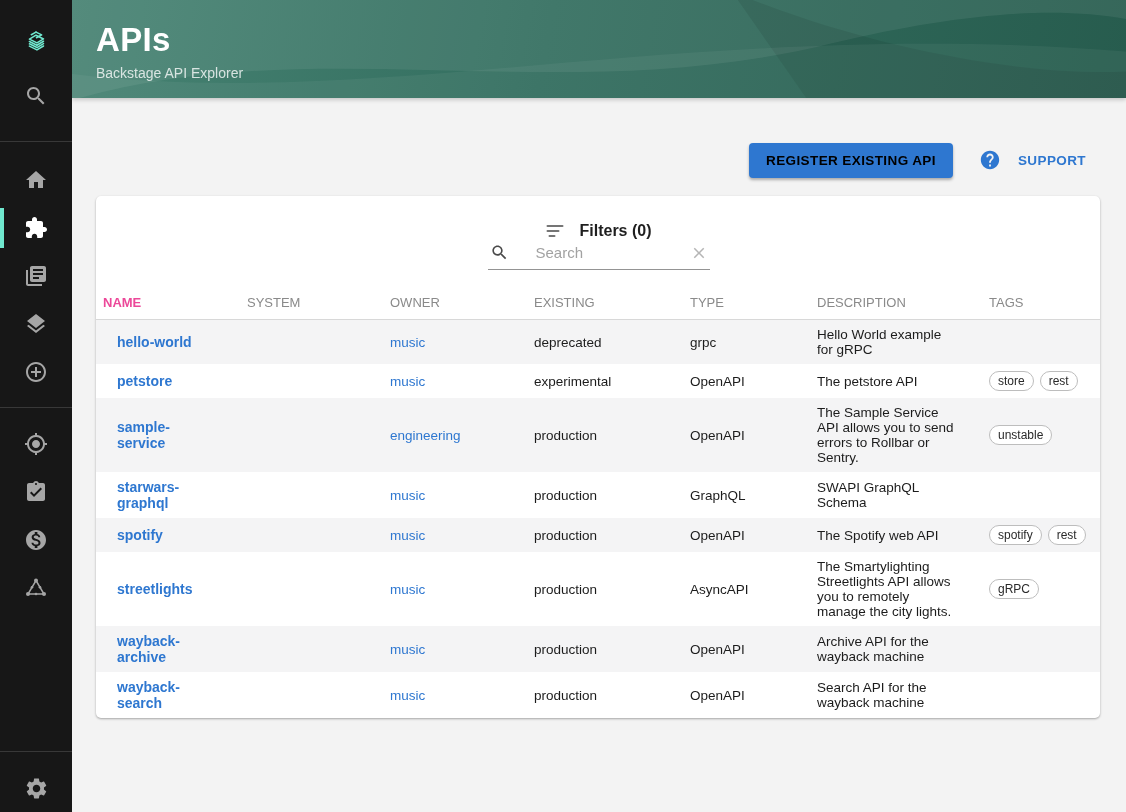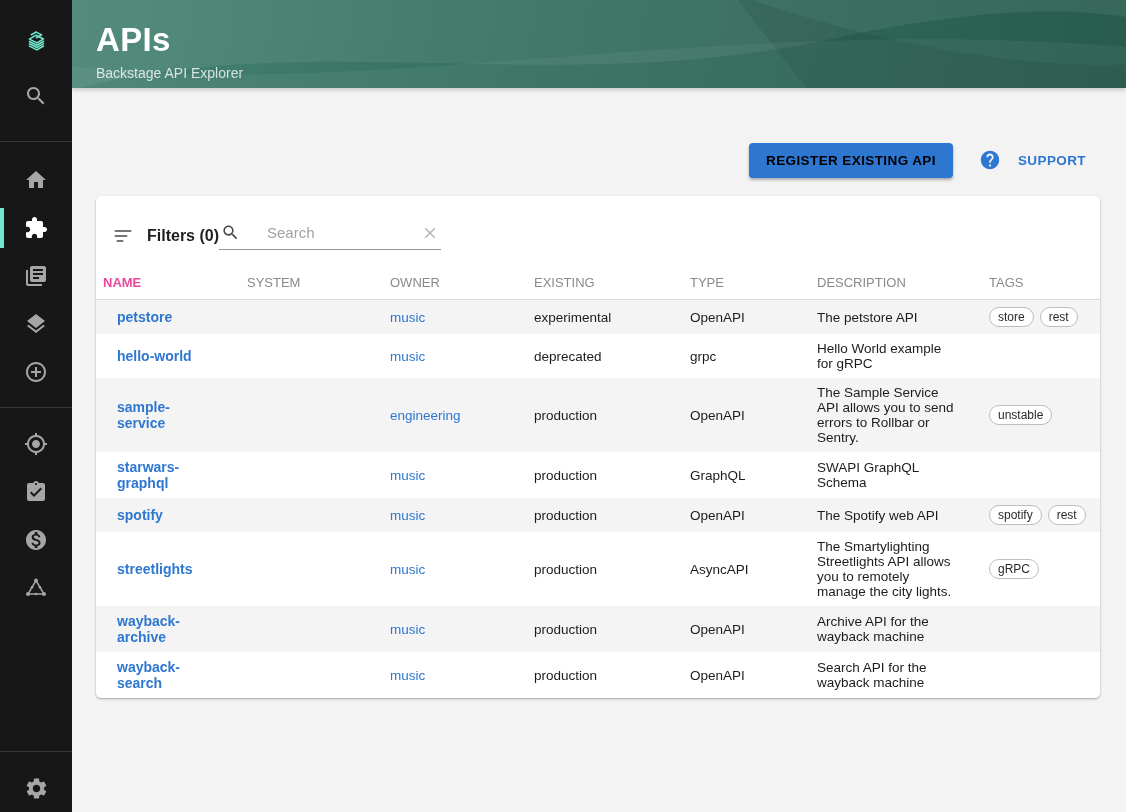--- a/index.html
+++ b/index.html
@@ -36,21 +36,21 @@
   }
   .sb-divider{height:1px;background:#383838;margin:0;flex:0 0 auto;}
   .sb-div-1{margin-top:21px;margin-bottom:14px;}
   .sb-div-2{margin-top:11px;margin-bottom:12px;}
   .sb-div-3{margin-bottom:12px;}
   .sb-spacer{flex:1 1 auto;}
   .sb-item svg{display:block;}
 
   
   .page-header{
-    position:absolute;left:72px;top:0;right:0;height:88px;overflow:hidden;
+    position:absolute;left:72px;top:0;right:0;height:98px;overflow:hidden;
     background:linear-gradient(100deg,#478373 0%,#336e5f 45%,#275c4e 100%);
     box-shadow:0 2px 4px rgba(0,0,0,0.18);z-index:10;
   }
   .page-header .waves{position:absolute;inset:0;width:100%;height:100%;}
   .page-header .hgroup{position:relative;z-index:2;padding:22px 0 0 24px;}
   .page-title{margin:0;font-size:33px;line-height:36px;font-weight:700;color:#ffffff;letter-spacing:.3px;}
   .page-subtitle{margin:7px 0 0 0;font-size:14px;color:rgba(255,255,255,0.78);}
 
   
   .content-bar{
@@ -66,22 +66,23 @@
   .support .lbl{font-size:13.5px;font-weight:700;letter-spacing:.4px;}
 
   
   .card{
     position:absolute;left:96px;top:196px;width:1004px;
     background:#fff;border-radius:5px;
     box-shadow:0 1px 3px rgba(0,0,0,0.12),0 1px 2px rgba(0,0,0,0.22);
     z-index:5;overflow:hidden;
   }
   .card-toolbar{
-    display:flex;align-items:center;
+    display:flex;justify-content:space-between;align-items:center;
     padding:25px 16px 15px 17px;
+    flex-direction:column;
   }
   .filters{display:flex;align-items:center;gap:14px;color:#1f1f1f;cursor:pointer;}
   .filters .flabel{font-size:16px;font-weight:700;}
   .search-field{
     display:flex;align-items:center;gap:25px;width:222px;
     border-bottom:1px solid #949494;padding:2px 2px 7px 2px;
   }
   .search-field input{
     border:none;outline:none;flex:1;font-family:inherit;font-size:15px;color:#333;
     background:transparent;min-width:0;
@@ -279,47 +280,47 @@
         <th>SYSTEM</th>
         <th>OWNER</th>
         <th>EXISTING</th>
         <th>TYPE</th>
         <th>DESCRIPTION</th>
         <th>TAGS</th>
       </tr>
     </thead>
     <tbody>
   <tr>
+    <td class="c-name"><a class="name-link">hello-world</a></td>
+    <td class="c-system"></td>
+    <td class="c-owner"><a class="owner-link">music</a></td>
+    <td class="c-lifecycle">deprecated</td>
+    <td class="c-type">grpc</td>
+    <td class="c-desc">Hello World example for gRPC</td>
+    <td class="c-tags">
+            <div class="tags"></div>
+          </td>
+  </tr>
+
+  <tr>
     <td class="c-name"><a class="name-link">petstore</a></td>
     <td class="c-system"></td>
     <td class="c-owner"><a class="owner-link">music</a></td>
     <td class="c-lifecycle">experimental</td>
     <td class="c-type">OpenAPI</td>
     <td class="c-desc">The petstore API</td>
     <td class="c-tags">
             <div class="tags">
               <span class="chip">store</span>
               <span class="chip">rest</span>
             </div>
           </td>
   </tr>
 
   <tr>
-    <td class="c-name"><a class="name-link">hello-world</a></td>
-    <td class="c-system"></td>
-    <td class="c-owner"><a class="owner-link">music</a></td>
-    <td class="c-lifecycle">deprecated</td>
-    <td class="c-type">grpc</td>
-    <td class="c-desc">Hello World example for gRPC</td>
-    <td class="c-tags">
-            <div class="tags"></div>
-          </td>
-  </tr>
-
-  <tr>
     <td class="c-name"><a class="name-link">sample-service</a></td>
     <td class="c-system"></td>
     <td class="c-owner"><a class="owner-link">engineering</a></td>
     <td class="c-lifecycle">production</td>
     <td class="c-type">OpenAPI</td>
     <td class="c-desc">The Sample Service API allows you to send errors to Rollbar or Sentry.</td>
     <td class="c-tags">
             <div class="tags">
               <span class="chip">unstable</span>
             </div>

